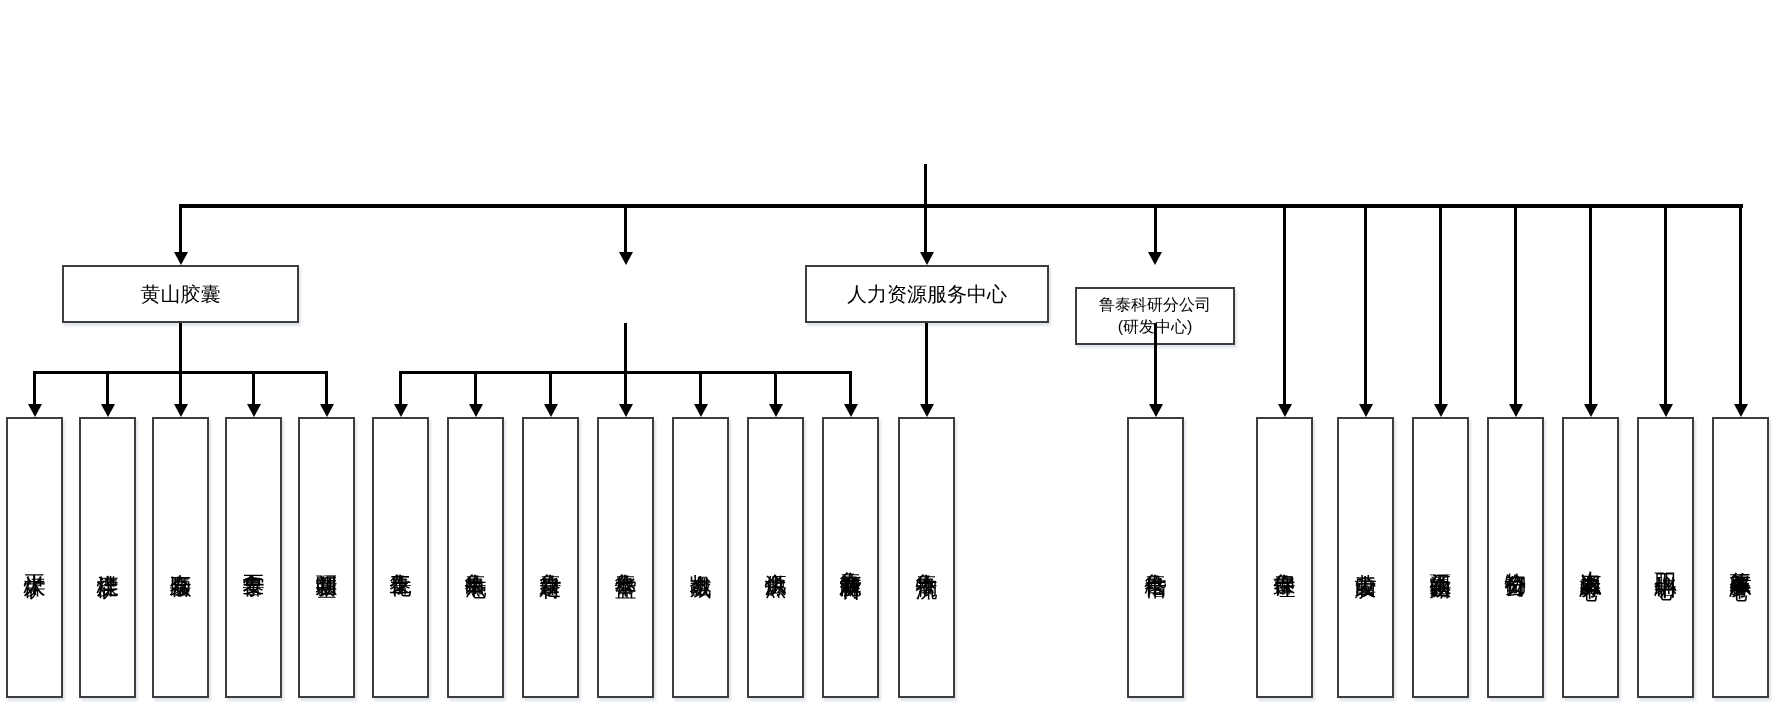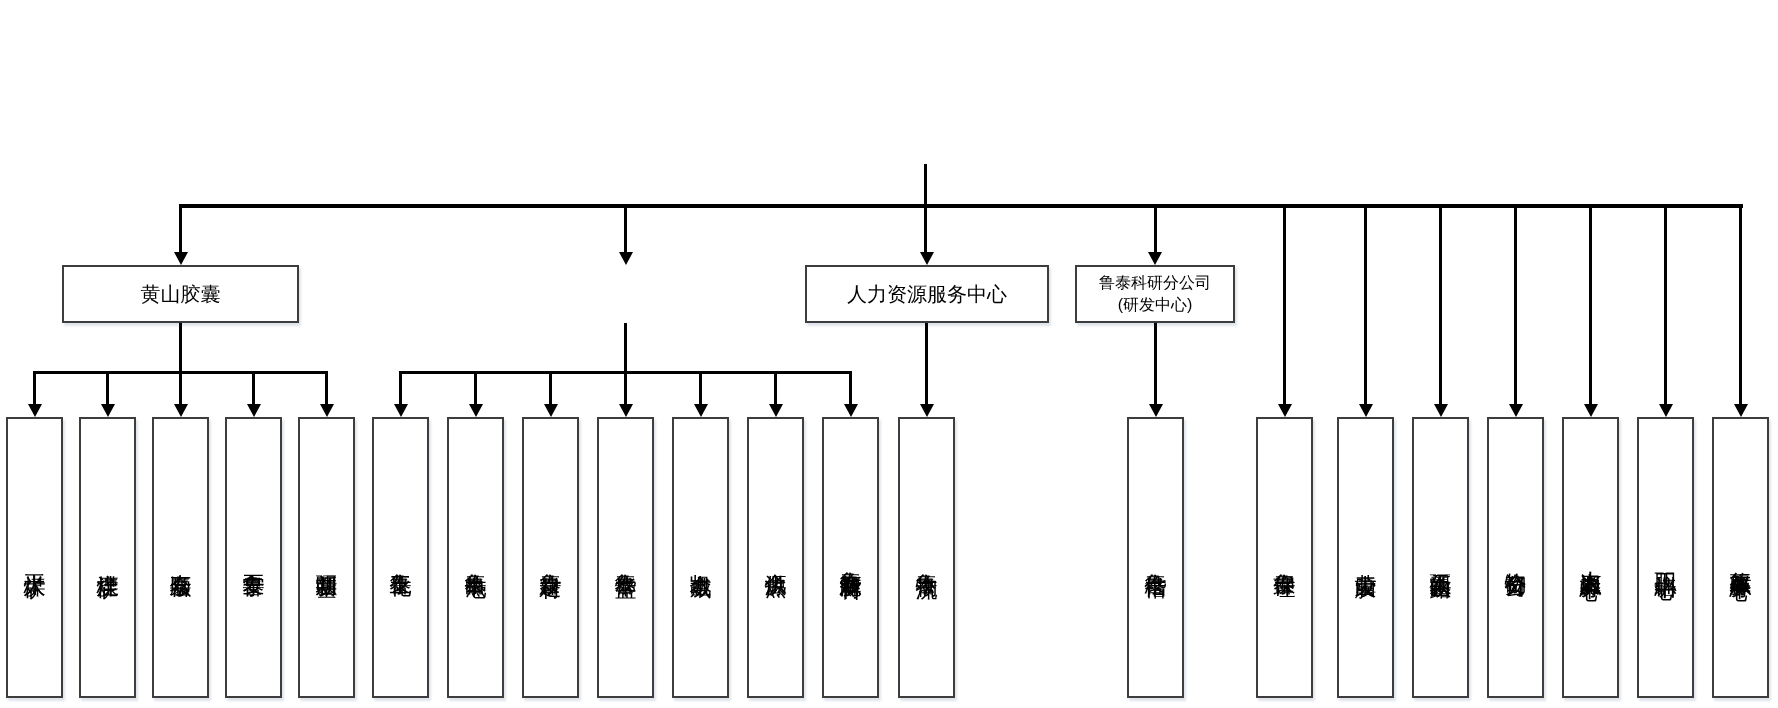--- a/index.html
+++ b/index.html
@@ -5,21 +5,21 @@
   html,body{margin:0;padding:0;background:#fff;}
   .canvas{position:relative;width:1778px;height:708px;background:#fff;overflow:hidden;
           font-family:"Liberation Sans",sans-serif;color:#000;}
   .title{position:absolute;top:4px;left:0;width:100%;text-align:center;
          font-family:"Liberation Serif",serif;font-weight:bold;font-size:38px;letter-spacing:1px;}
   .box{position:absolute;background:#fff;border:2px solid #3d3d3d;box-sizing:border-box;
        display:flex;align-items:center;justify-content:center;
        box-shadow:2px 3px 2px rgba(178,188,208,0.40);}
   .root{top:103px;left:762px;width:330px;height:61px;font-size:22px;}
   .hbox{top:265px;height:58px;font-size:20px;}
-  .research{font-size:16px;line-height:1.35;flex-direction:column;text-align:center;}
+  .research{font-size:16px;line-height:1.35;flex-direction:column;text-align:center;margin-top:22px;}
   .vbox{top:417px;height:281px;width:57px;font-size:22px;}
   .vtext{writing-mode:vertical-rl;text-orientation:upright;letter-spacing:1px;}
   .ln{position:absolute;background:#000;}
   .arw{position:absolute;width:0;height:0;border-left:7px solid transparent;
        border-right:7px solid transparent;border-top:13px solid #000;}
 </style>
 </head>
 <body>
 
 <div class="canvas">

